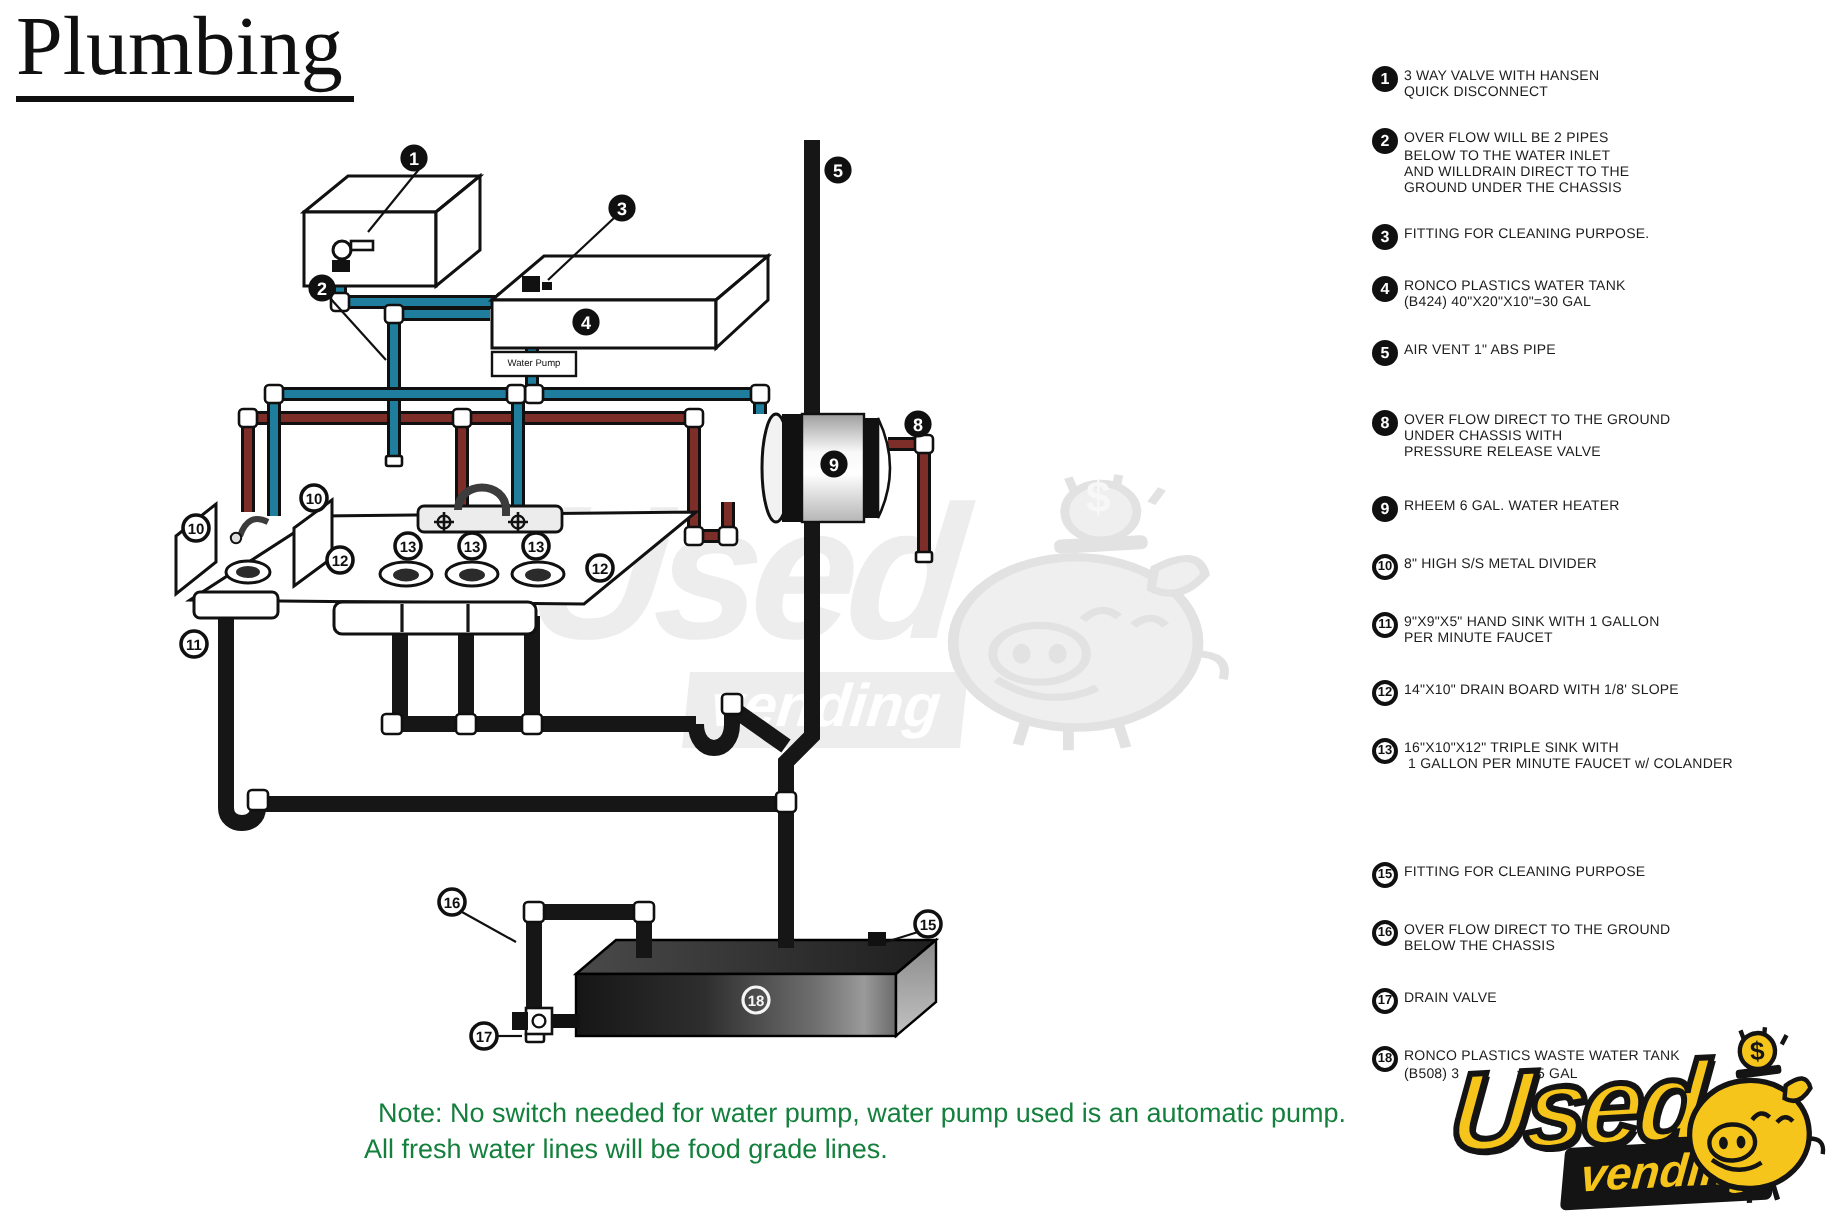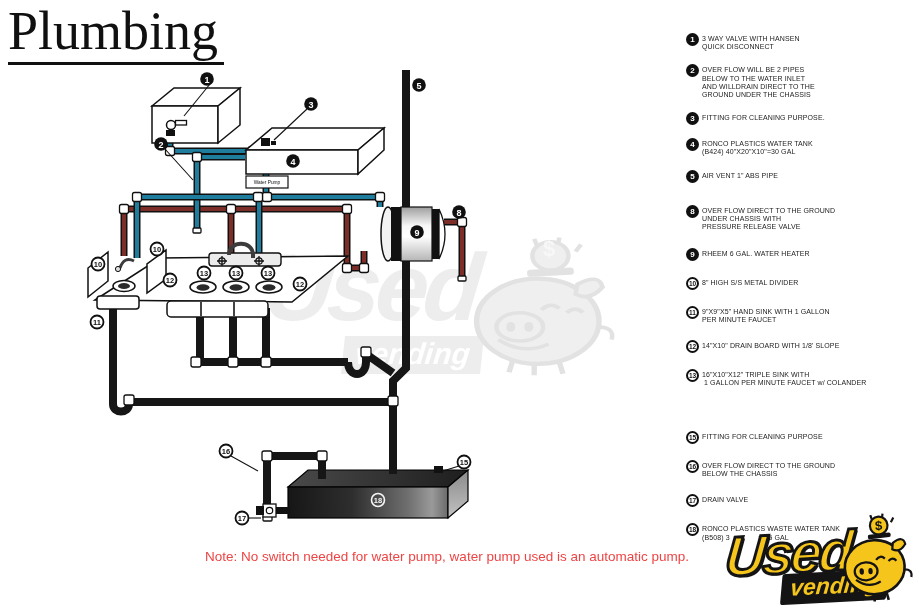--- a/index.html
+++ b/index.html
@@ -1,21 +1,21 @@
 <!DOCTYPE html>
 <html><head>
 <meta charset="utf-8">
 <style>
   html,body{margin:0;padding:0;background:#fff;}
   body{width:919px;height:608px;overflow:hidden;font-family:"Liberation Sans",sans-serif;}
   .stage{position:relative;width:919px;height:608px;background:#fff;}
 
   
   .title{position:absolute;left:8px;top:0px;font-family:"Liberation Serif",serif;
-         font-size:54px;color:#101010;border-bottom:3px solid #101010;padding:0 6px 0 0;line-height:1.15;}
+         font-size:42px;color:#101010;border-bottom:3px solid #101010;padding:0 6px 0 0;line-height:1.15;}
 
   
   .watermark{position:absolute;left:265px;top:230px;width:402px;height:150px;z-index:0;}
   .wm-used{position:absolute;left:0;top:10px;font-size:95px;font-weight:900;font-style:italic;
            letter-spacing:-5px;color:#ededed;transform:skewX(-6deg);line-height:1;}
   .wm-vending{position:absolute;left:78px;top:106px;background:#ededed;color:#fff;
               font-size:30px;font-weight:900;font-style:italic;padding:1px 12px 3px;transform:skewX(-6deg);}
   .wm-pig{position:absolute;left:190px;top:6px;}
   .wm-dollar{position:absolute;left:278px;top:6px;font-size:22px;font-weight:900;color:#f7f7f7;}
 
@@ -44,21 +44,21 @@
   #lg1{top:0;} #lg2{top:172px;} #lg3{top:398px;}
   .legend-item{display:flex;align-items:flex-start;margin-bottom:13px;}
   #lg2 .legend-item,#lg3 .legend-item{margin-bottom:16px;}
   .badge{width:13px;height:13px;min-width:13px;border-radius:50%;display:flex;align-items:center;
          justify-content:center;margin-right:3px;box-sizing:border-box;}
   .badge.solid{background:#101010;color:#fff;font-size:8px;font-weight:bold;}
   .badge.outline{background:#fff;color:#101010;border:2.5px solid #101010;font-size:6.5px;font-weight:900;}
   .legend-text{white-space:pre;font-size:7px;line-height:8.2px;color:#1c1c1c;padding-top:2px;letter-spacing:0.1px;}
 
   
-  .note{position:absolute;left:198px;top:548px;font-size:13.5px;line-height:17.5px;color:#ef4444;z-index:2;}
+  .note{position:absolute;left:182px;top:548px;font-size:13.5px;line-height:17.5px;color:#15803d;z-index:2;}
   .note-l1{margin-left:7px;}
   .note-l2{margin-left:40px;}
   .note-l3{margin-left:0;}
 
   
   .logo{position:absolute;left:724px;top:520px;width:195px;height:88px;z-index:3;transform:rotate(-3deg);}
   .logo-used{position:absolute;left:2px;top:4px;font-size:56px;font-weight:900;font-style:italic;
              letter-spacing:-3px;color:#f6c51b;-webkit-text-stroke:3px #141414;
              text-shadow:2px 2px 0 #141414;transform:skewX(-8deg);line-height:1;}
   .logo-vending{position:absolute;left:56px;top:52px;background:#141414;color:#f6c51b;font-size:23px;
@@ -440,20 +440,21 @@
         <div class="legend-item">
           <div class="badge outline">18</div>
           <div class="legend-text">RONCO PLASTICS WASTE WATER TANK
 (B508) 3              = 45 GAL</div>
         </div>
       </div>
   </div>
 
   <div class="note">
     <div class="note-l1">Note: No switch needed for water pump, water pump used is an automatic pump.</div>
+    <div class="note-l3">All fresh water lines will be food grade lines.</div>
   </div>
 
   <div class="logo">
     <span class="logo-used">Used</span>
     <span class="logo-vending">vending</span>
     <svg class="logo-pig" width="88" height="90" viewBox="0 0 100 100" preserveAspectRatio="none">
       <use href="#pig" style="--pig-fill:#f6c51b;--pig-stroke:#141414;"></use>
     </svg>
     <span class="logo-dollar">$</span>
   </div>

